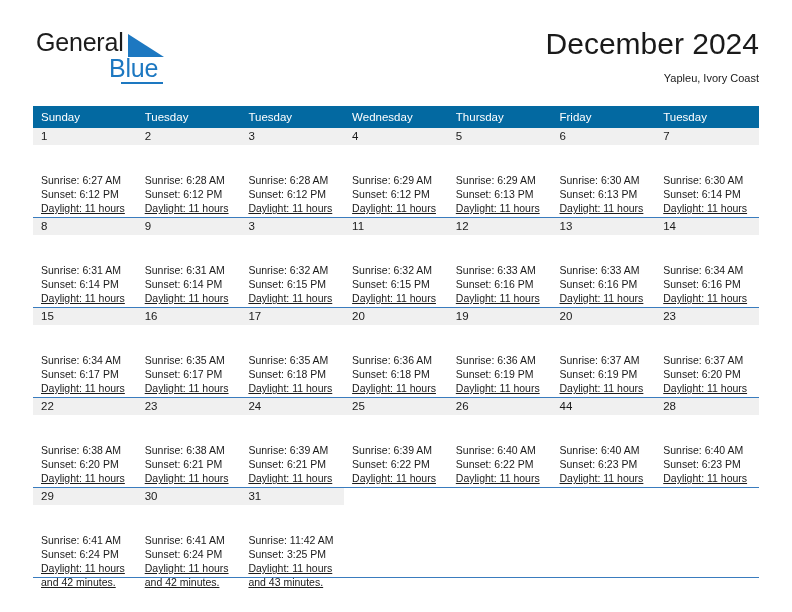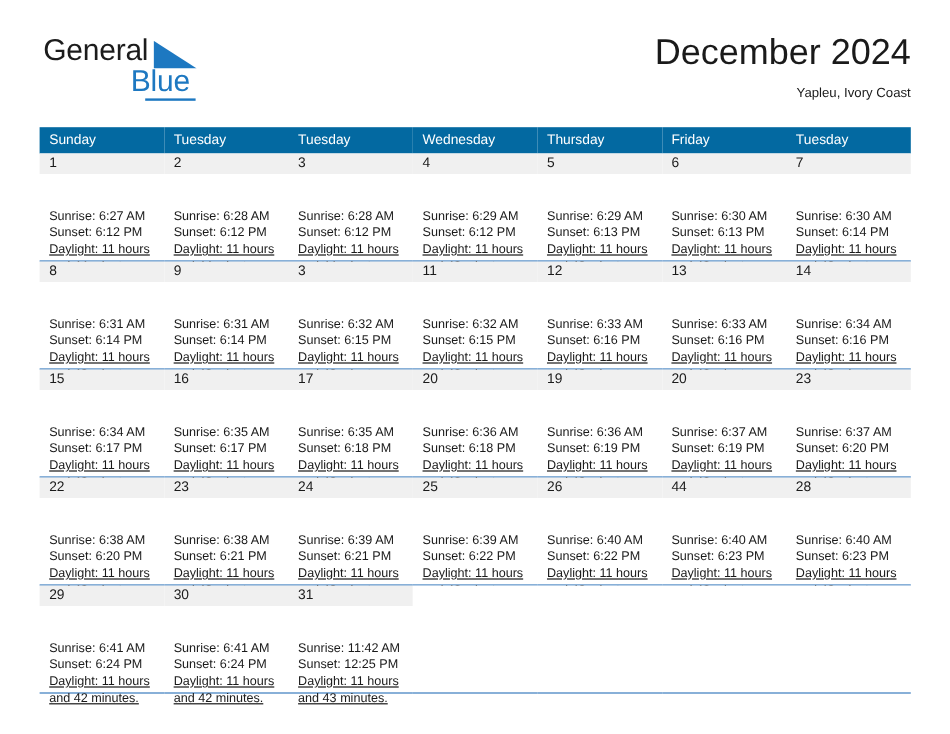--- a/index.html
+++ b/index.html
@@ -500,21 +500,21 @@
                 <div>Sunset: 6:24 PM</div>
                 <div class="detail-daylight">Daylight: 11 hours and 42 minutes.</div>
               </div>
             </div>
           </td>
           <td>
             <div class="daycell">
               <div class="daynum-band">31</div>
               <div class="day-details">
                 <div>Sunrise: 11:42 AM</div>
-                <div>Sunset: 12:25 PM</div>
+                <div>Sunset: 3:25 PM</div>
                 <div class="detail-daylight">Daylight: 11 hours and 43 minutes.</div>
               </div>
             </div>
           </td>
           <td>
             <div class="daycell empty">
               <div class="daynum-band"></div>
               <div class="day-details"></div>
             </div>
           </td>

